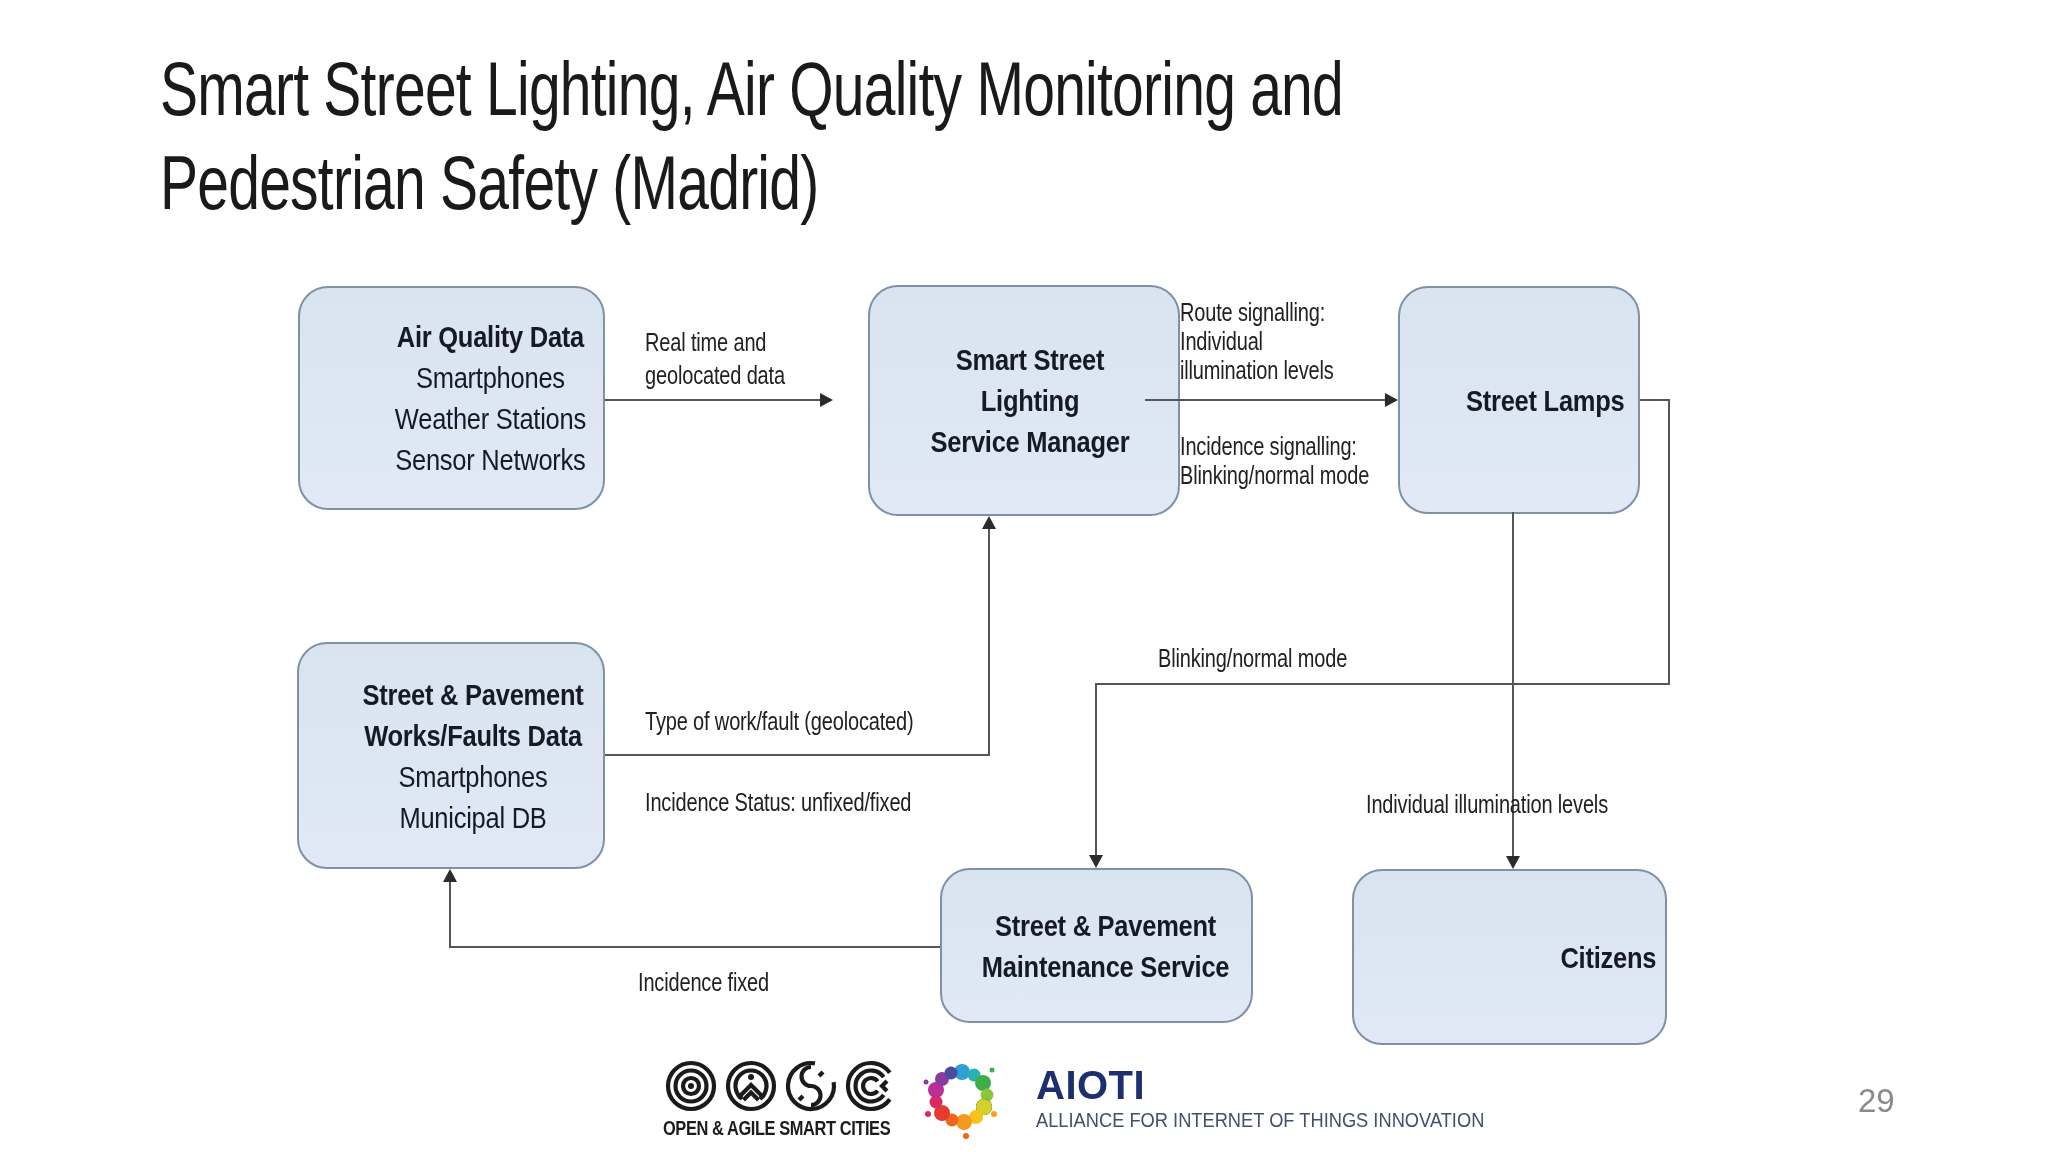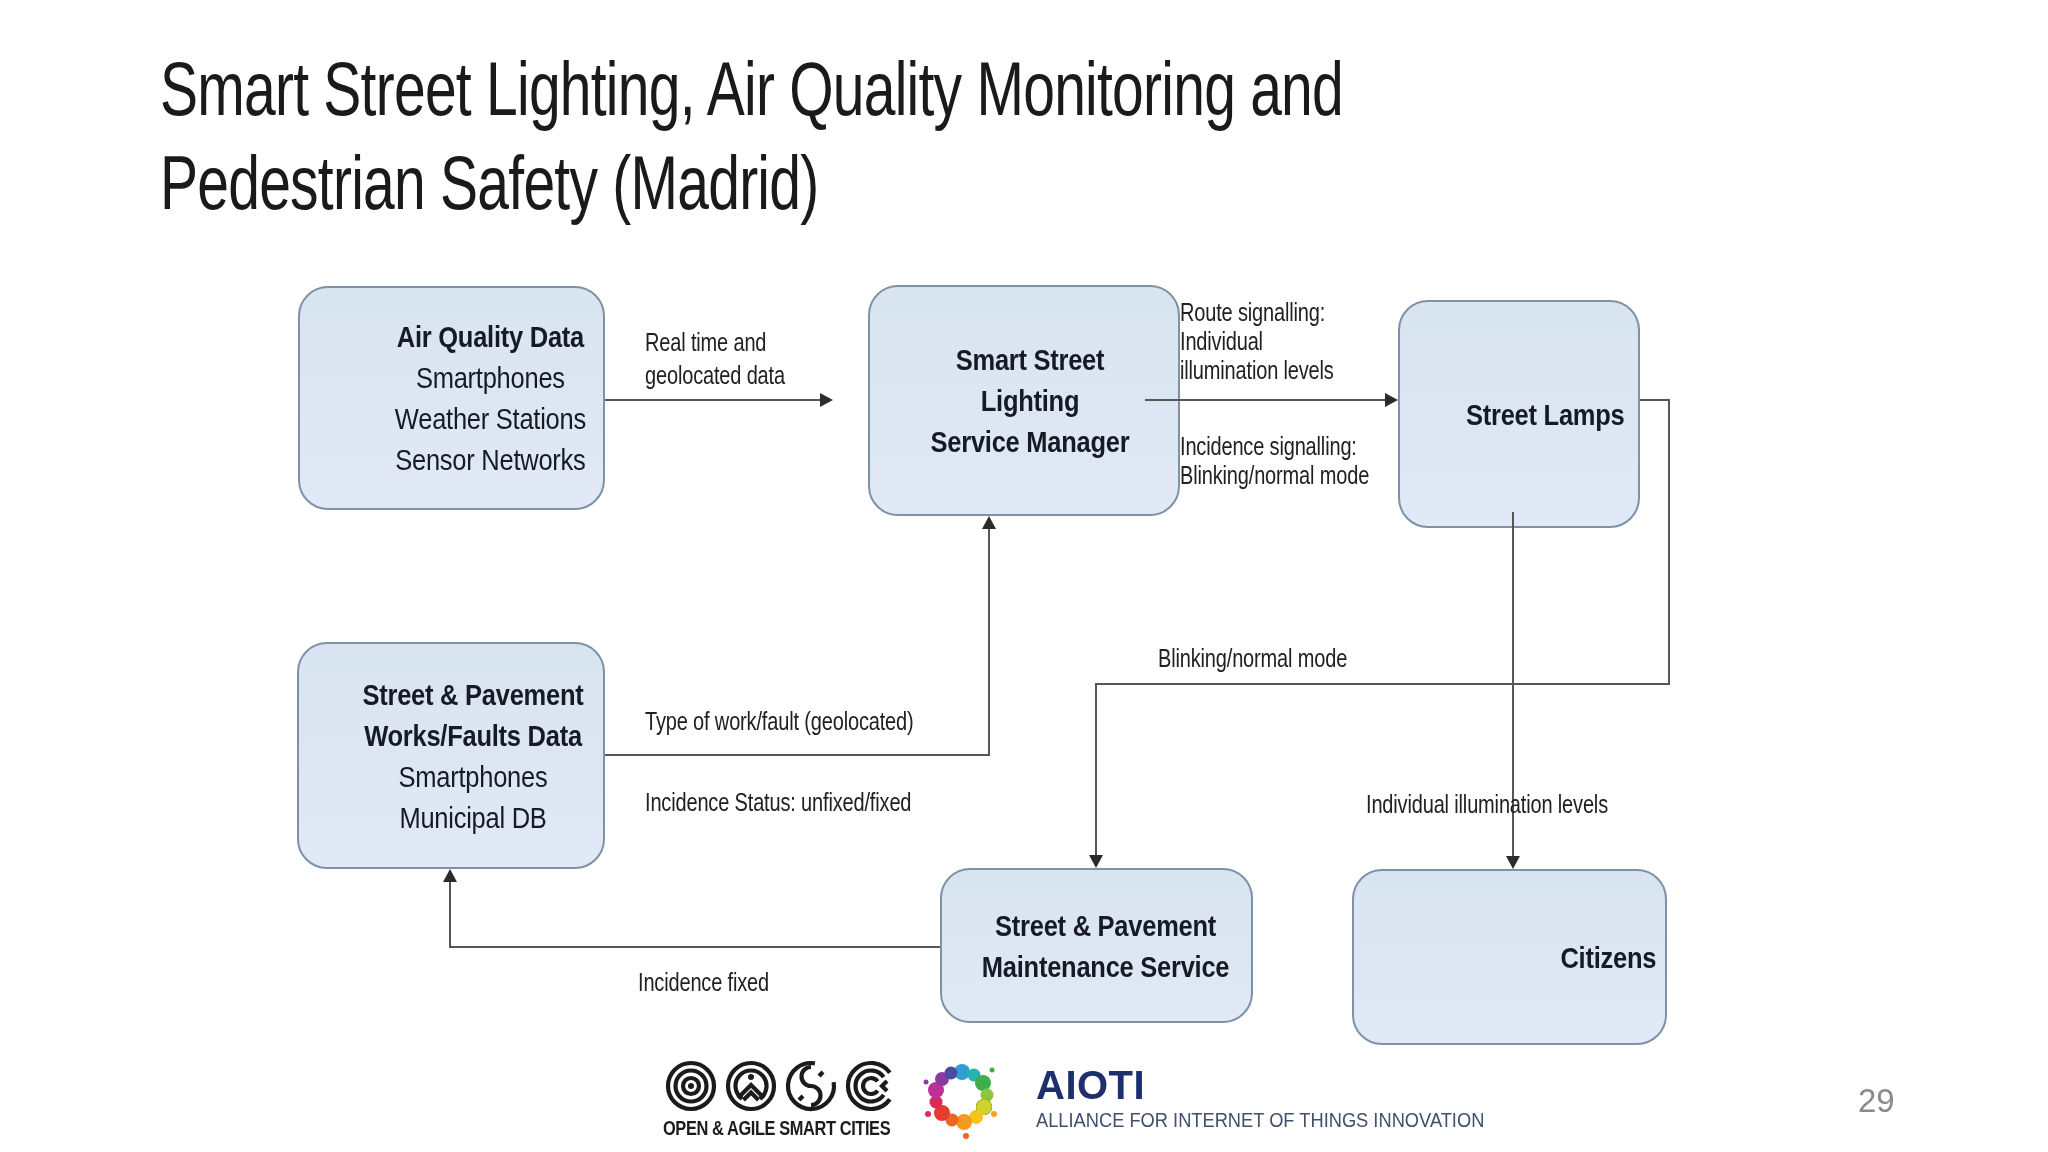--- a/index.html
+++ b/index.html
@@ -69,21 +69,21 @@
     </div>
   </div>
 
   <div class="node" style="left:868px;top:285px;width:312px;height:231px">
     <div class="node-inner">
       <div class="node-title">Smart Street Lighting
 Service Manager</div>
     </div>
   </div>
 
-  <div class="node" style="left:1398px;top:300px;width:242px;height:228px">
+  <div class="node" style="left:1398px;top:286px;width:242px;height:228px">
     <div class="node-inner">
       <div class="node-title">Street Lamps</div>
     </div>
   </div>
 
   <div class="node" style="left:297px;top:642px;width:308px;height:227px">
     <div class="node-inner">
       <div class="node-title">Street &amp; Pavement
 Works/Faults Data</div>
       <div class="node-item">Smartphones</div>

